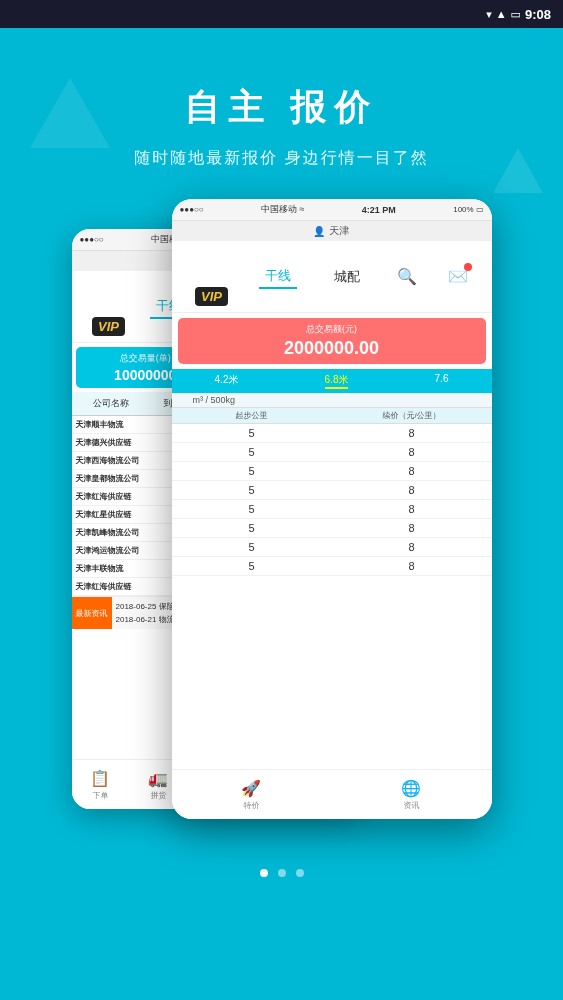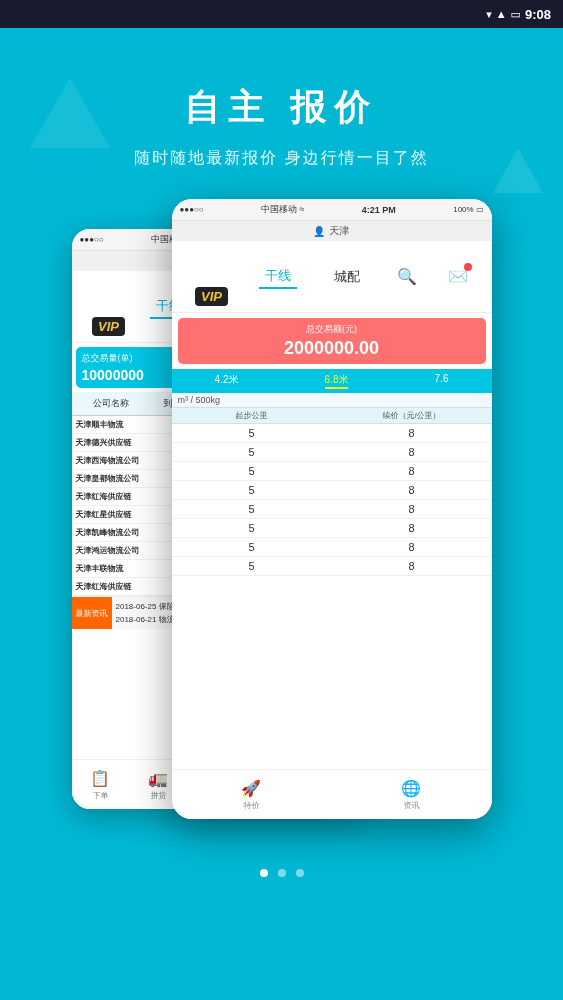--- a/index.html
+++ b/index.html
@@ -283,20 +283,21 @@
       padding: 5px 6px;
       color: white;
       text-align: center;
       flex: 1;
     }
     .back-card-blue {
       background: #00c5e3;
       border-radius: 5px;
       padding: 5px 6px;
       color: white;
+      text-align: center;
       flex: 1;
     }
 
     
     .news-bar {
       background: #f8f8f8;
       display: flex;
       font-size: 8px;
       border-top: 1px solid #eee;
     }
@@ -546,21 +547,21 @@
           <div class="summary-value" style="font-size:18px;">2000000.00</div>
         </div>
       </div>
 
       <div style="display:flex; background:#00c5e3; justify-content:space-around; padding:4px 0;">
         <span style="color:white;font-size:10px;">4.2米</span>
         <span style="color:yellow;font-size:10px;border-bottom:2px solid yellow;">6.8米</span>
         <span style="color:white;font-size:10px;">7.6</span>
       </div>
 
-      <div style="background:#f0f8fb; padding:2px 6px; font-size:9px; color:#555; border-bottom:1px solid #ddd;">
+      <div style="background:#f0f8fb; padding:2px 21px; font-size:9px; color:#555; border-bottom:1px solid #ddd;">
         m³ / 500kg
       </div>
 
       <div class="col-header">
         <div class="col-h">起步公里</div>
         <div class="col-h">续价（元/公里）</div>
       </div>
 
       <div id="front-rows">
           <div style="display: flex; justify-content: space-around; border-bottom: 1px solid rgb(240, 240, 240); padding: 3px 0px;">

